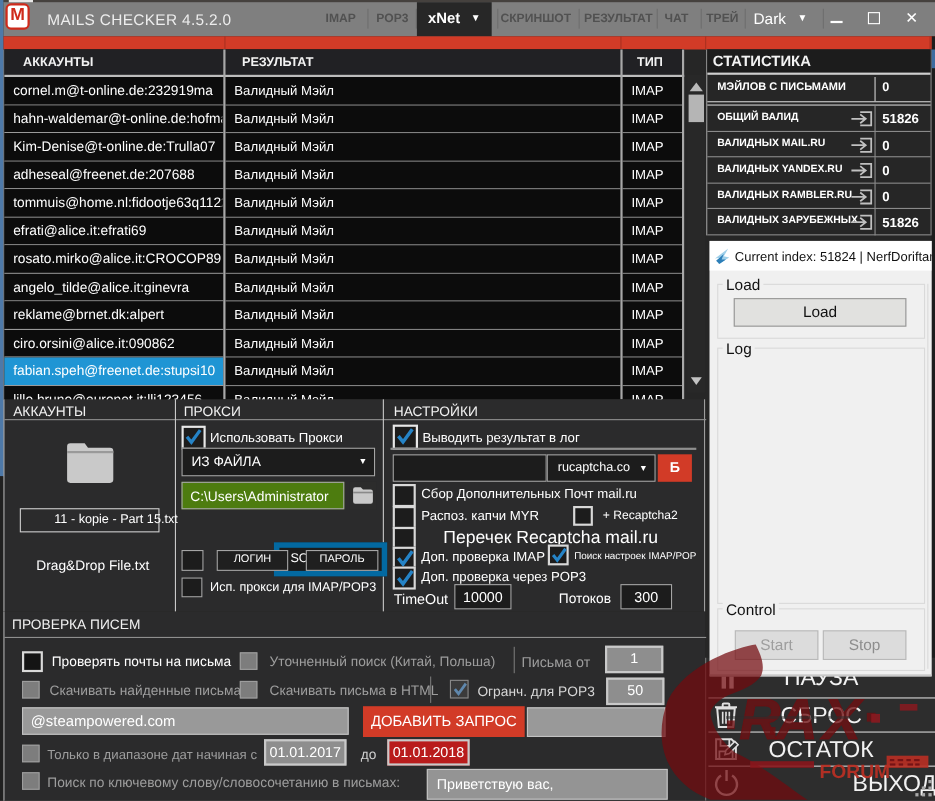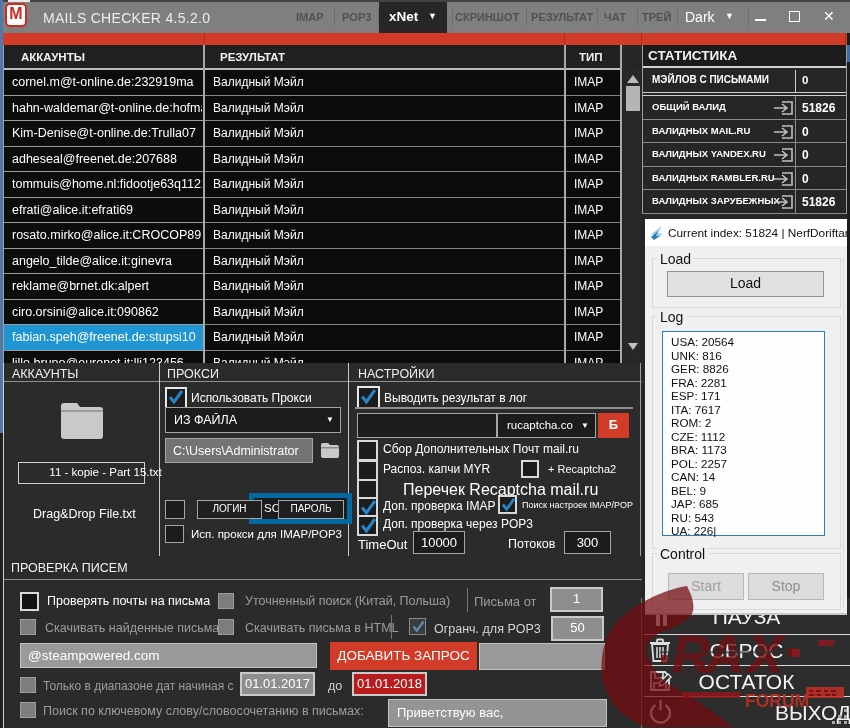--- a/index.html
+++ b/index.html
@@ -223,21 +223,21 @@
 
     <div class="abs" style="left:161px;top:24px;width:18px;height:18px;background:#1c1c1c;border:2px solid #e8e8e8;"></div>
     <svg class="abs" style="left:163px;top:25px;" width="18" height="18" viewBox="0 0 18 18">
         <path d="M3 9 L7 14 L15 3" fill="none" stroke="#2583c6" stroke-width="3"></path>
       </svg>
     <div class="lbl" style="left:187px;top:28px;font-size:12px;">Использовать Прокси</div>
     <div class="abs" style="left:161px;top:44px;width:174px;height:24px;background:#1c1c1c;border:1px solid #a5a5a5;">
       <div class="lbl" style="left:8px;top:5px;font-size:12.5px;width:190px;overflow:hidden;">ИЗ ФАЙЛА</div>
       <div class="lbl" style="left:160px;top:7px;font-size:8px;">▼</div>
     </div>
-    <div class="abs" style="left:161px;top:75px;width:146px;height:23px;background:#737373;border:1px solid #a5a5a5;">
+    <div class="abs" style="left:161px;top:75px;width:146px;height:23px;background:#4d7c0f;border:1px solid #a5a5a5;">
       <div class="lbl" style="left:7px;top:5px;font-size:12.5px;">C:\Users\Administrator</div>
     </div>
     <div class="abs" style="left:314px;top:75px;width:24px;height:25px;background:#2c2c2c;">
       <svg class="abs" style="left:2px;top:4px;" width="20" height="17" viewBox="0 0 20 17">
         <path d="M1 3 Q1 1 3 1 H8 L10 3 H17 Q19 3 19 5 V14 Q19 16 17 16 H3 Q1 16 1 14 Z" fill="#c9c9c9"></path>
         <rect x="1" y="5" width="18" height="1.5" fill="#8a8a8a"></rect>
       </svg>
     </div>
     <div class="abs" style="left:245px;top:106px;width:93px;height:21px;background:#1c1c1c;border:5px solid #0369a1;margin-top:24px;">
       <div class="lbl" style="left:10px;top:4px;font-size:11.5px;">SOCKS 5</div>
@@ -405,21 +405,20 @@
     <div class="abs lbl" style="left:23px;top:7px;font-size:11.8px;color:#111;">Current index: 51824 | NerfDoriftar</div>
 
     <div class="abs" style="left:7px;top:39px;width:187px;height:48px;border:1px solid #d9d9d9;"></div>
     <div class="abs" style="left:12px;top:32px;background:#f0f0f0;padding:0 3px;color:#111;font-size:14px;white-space:nowrap;">Load</div>
     <div class="abs" style="left:22px;top:52px;width:155px;height:24px;background:#e1e1df;border:1px solid #949494;">
       <div class="abs" style="left:0;top:3px;width:155px;text-align:center;color:#111;font-size:14px;">Load</div>
     </div>
 
     <div class="abs" style="left:7px;top:97px;width:187px;height:231px;border:1px solid #d9d9d9;"></div>
     <div class="abs" style="left:12px;top:90px;background:#f0f0f0;padding:0 3px;color:#111;font-size:14px;white-space:nowrap;">Log</div>
-    <div class="abs" style="left:17px;top:112px;width:163px;height:205px;background:#fdfdfd;border:1px solid #2e7dbe;color:#111;font-size:11.7px;line-height:13.5px;padding:3px 0 0 8px;box-sizing:border-box;">USA: 20564<br>UNK: 816<br>GER: 8826<br>FRA: 2281<br>ESP: 171<br>ITA: 7617<br>ROM: 2<br>CZE: 1112<br>BRA: 1173<br>POL: 2257<br>CAN: 14<br>BEL: 9<br>JAP: 685<br>RU: 543<br>UA: 226|</div>
 
     <div class="abs" style="left:198px;top:39px;width:1px;height:350px;background:#d9d9d9;"></div>
 
     <div class="abs" style="left:7px;top:334px;width:187px;height:55px;border:1px solid #d9d9d9;"></div>
     <div class="abs" style="left:12px;top:327px;background:#f0f0f0;padding:0 3px;color:#111;font-size:14px;white-space:nowrap;">Control</div>
     <div class="abs" style="left:23px;top:354px;width:74px;height:25px;background:#dcdcdc;border:1px solid #b8b8b8;">
       <div class="abs" style="left:0;top:4px;width:74px;text-align:center;color:#9e9e9e;font-size:14px;">Start</div>
     </div>
     <div class="abs" style="left:103px;top:354px;width:74px;height:25px;background:#dcdcdc;border:1px solid #b8b8b8;">
       <div class="abs" style="left:0;top:4px;width:74px;text-align:center;color:#8d8d8d;font-size:14px;">Stop</div>

